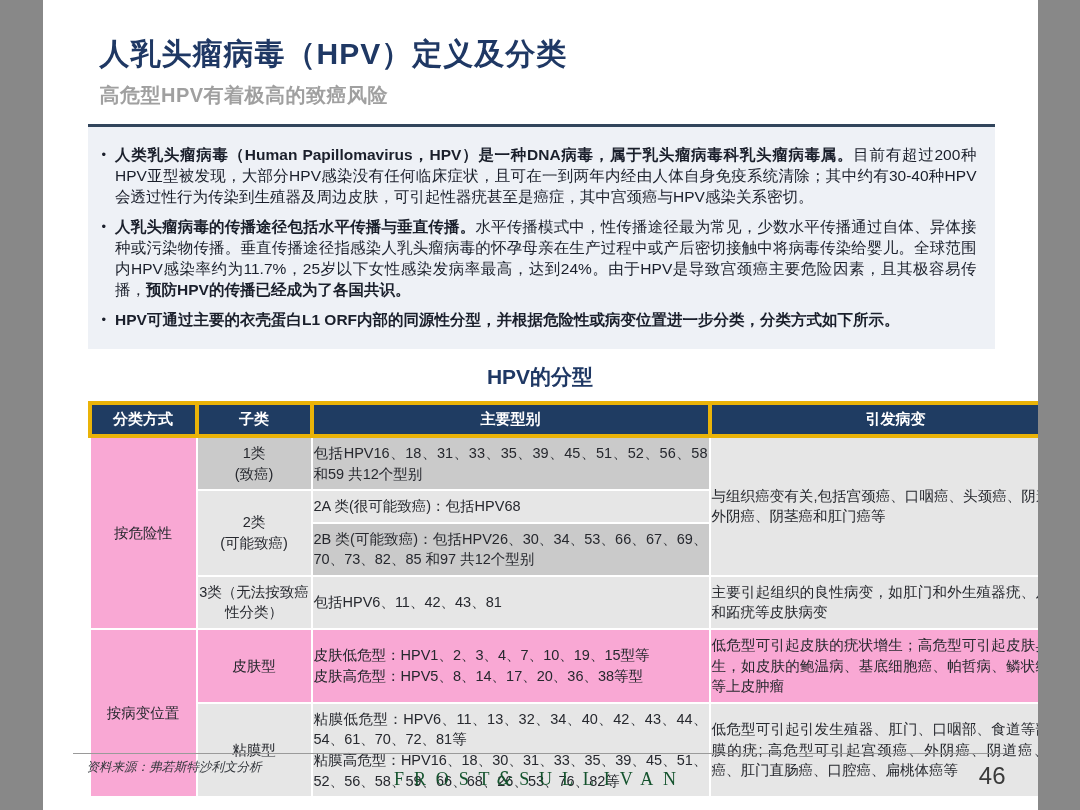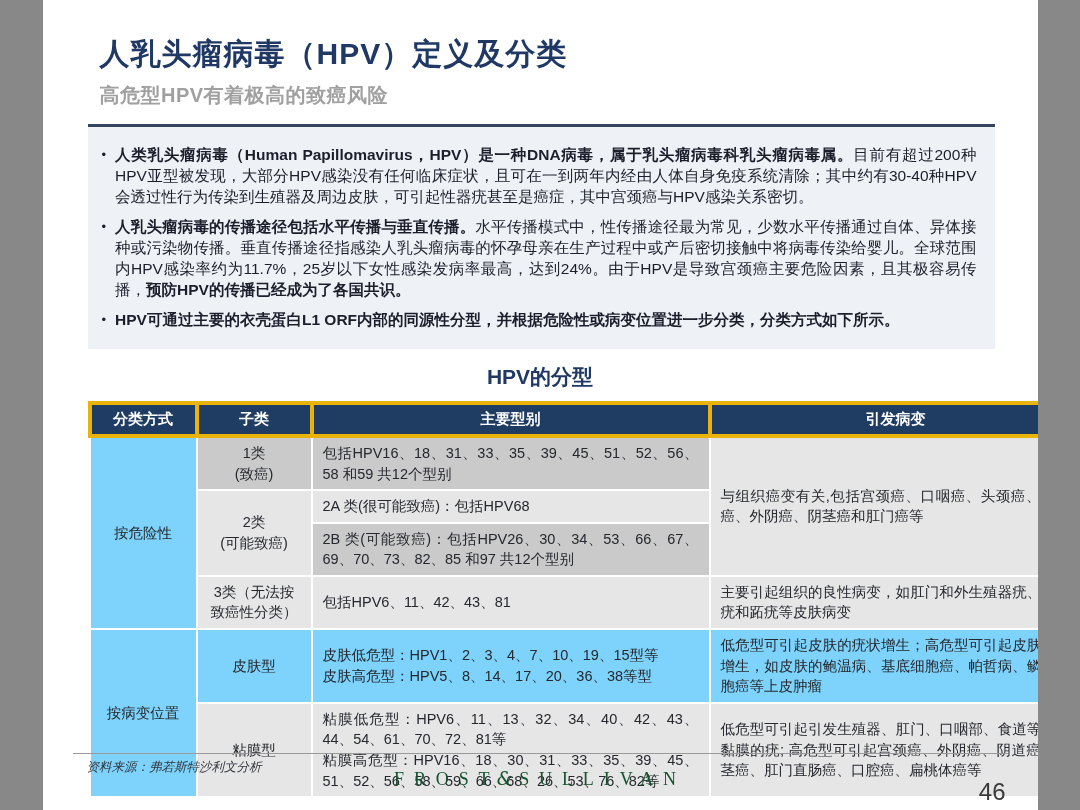--- a/index.html
+++ b/index.html
@@ -62,30 +62,30 @@
   col.c1{width:107px;} col.c2{width:115px;} col.c3{width:398px;} col.c4{width:372px;}
   table.hpv th{
     background:#1F3C62;color:#ffffff;
     font-size:15px;font-weight:bold;
     padding:5px 4px;
     border:4px solid #eab308;
     text-align:center;
   }
   table.hpv td{
     border:2px solid #ffffff;
-    padding:5px 10px;
+    padding:5px 1px;
     font-size:14.5px;line-height:1.42;
     color:#26282E;
     vertical-align:middle;
     white-space:pre-line;
   }
   td.center{text-align:center;padding:5px 4px;}
   td.just{text-align:justify;}
   td.c-med{background:#CACACA;}
-  td.c-mid{background:#7dd3fc;}
+  td.c-mid{background:#f9a8d4;}
   td.c-light{background:#E6E6E6;}
   
   .footer{
     position:absolute;left:30px;right:30px;bottom:8px;height:48px;
     border-top:1px solid #9a9a9a;
   }
   .src{
     position:absolute;left:14px;top:5px;
     font-size:12.5px;font-style:italic;color:#33373D;
   }
@@ -97,21 +97,21 @@
     font-size:18px;
     letter-spacing:.55em;
   }
   .logo .amp{
     font-style:italic;
     font-family:"DejaVu Serif", serif;
     letter-spacing:normal;
     margin:0 .35em 0 -.15em;
   }
   .pagenum{
-    position:absolute;right:2px;top:24px;
+    position:absolute;right:2px;top:8px;
     font-size:24px;color:#3A3A3A;
     font-family:"Liberation Sans", sans-serif;
   }
 </style>
 </head>
 <body>
 
 <div class="slide">
 
   <div class="hd">

